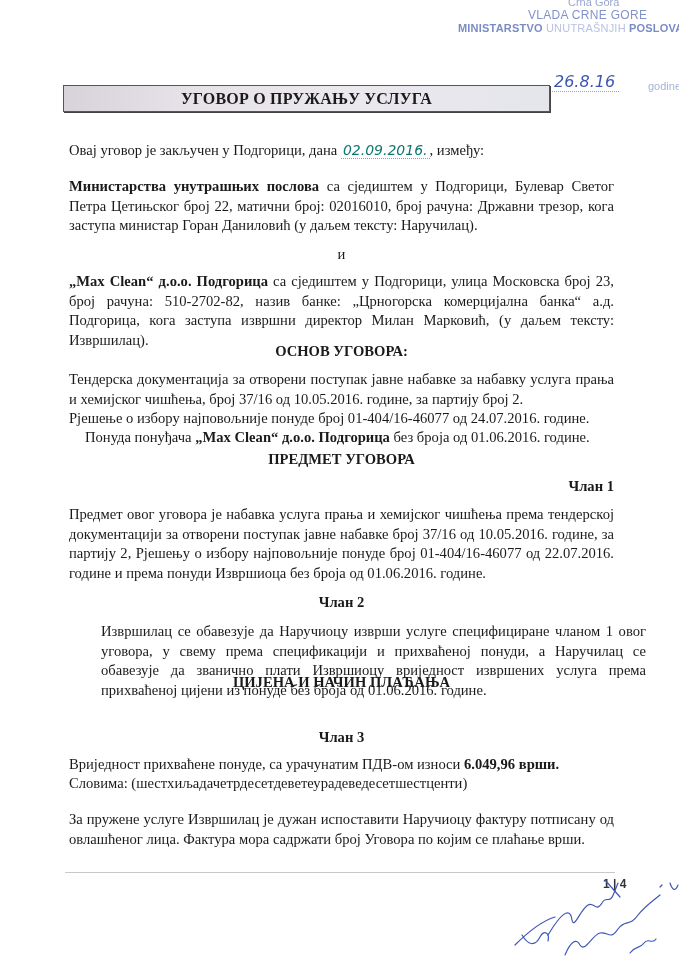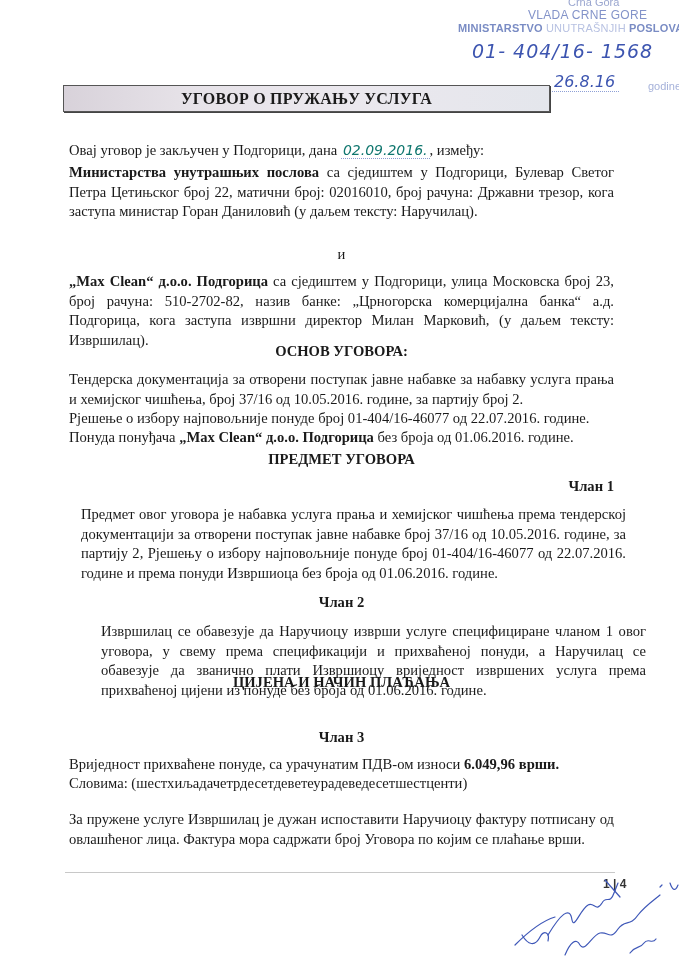--- a/index.html
+++ b/index.html
@@ -46,54 +46,53 @@
     .page-num { position: absolute; left: 603px; top: 877px; font-family: "Liberation Sans", sans-serif; font-size: 12px; font-weight: bold; color: #333; }
     .sig { position: absolute; left: 510px; top: 875px; width: 170px; height: 85px; }
   </style>
 </head>
 <body>
 
 <div class="stamp">
   <div class="l1">Crna Gora</div>
   <div class="l2">VLADA CRNE GORE</div>
   <div class="l3"><span>MINISTARSTVO</span><span class="faint"> UNUTRAŠNJIH </span><span>POSLOVA</span></div>
-  <div class="hw1">01- 404/16- 1568</div>
   <div class="l4">Podgorica</div>
   <div class="hw2">26.8.16</div>
   <div class="l5">godine</div>
 </div>
 
 <div class="title-box">
   <span>УГОВОР О ПРУЖАЊУ УСЛУГА</span>
 </div>
 
 <div class="p left" style="top:141px;">
   <span>Овај уговор је закључен у Подгорици, дана </span><span class="hw-date">02.09.2016.</span><span>, између:</span>
 </div>
 
-<div class="p" style="top:163px;font-family:Liberation Serif, serif;">
+<div class="p" style="top:177px;font-family:Liberation Serif, serif;">
   <span class="b">Министарства унутрашњих послова</span><span> са сједиштем у Подгорици, Булевар Светог Петра Цетињског број 22, матични број: 02016010, број рачуна: Државни трезор, кога заступа министар Горан  Даниловић (у даљем тексту: Наручилац).</span>
 </div>
 
 <div class="c" style="top:245px;">и</div>
 
 <div class="p" style="top:272px;">
   <span class="b">„Max Clean“ д.о.о. Подгорица</span><span> са сједиштем у Подгорици, улица Московска број 23, број рачуна: 510-2702-82, назив банке: „Црногорска комерцијална банка“ а.д. Подгорица, кога заступа извршни директор Милан Марковић, (у даљем тексту: Извршилац).</span>
 </div>
 
 <div class="c b" style="top:342px;">ОСНОВ УГОВОРА:</div>
 <div class="p" style="top:370px;">Тендерска документација за отворени поступак јавне набавке за набавку услуга прања и хемијског чишћења, број 37/16 од 10.05.2016. године, за партију број 2.</div>
-<div class="p left" style="top:409px;">Рјешење о избору најповољније понуде број 01-404/16-46077 од 22.07.2016. године.</div>
-<div class="p left" style="top:428px;">
+<div class="p left" style="top:409px;">Рјешење о избору најповољније понуде број 01-404/16-46077 од 24.07.2016. године.</div>
+<div class="p left" style="top:428px;margin-left:16px;">
   <span>Понуда понуђача </span><span class="b">„Max Clean“ д.о.о. Подгорица</span><span> без броја од 01.06.2016. године.</span>
 </div>
 
 <div class="c b" style="top:450px;font-family:Liberation Serif, serif;">ПРЕДМЕТ УГОВОРА</div>
 <div class="c b" style="top:477px;text-align:right;">Члан 1</div>
-<div class="p" style="top:505px;margin-left:12px;">Предмет овог уговора је набавка услуга прања и хемијског чишћења према тендерској документацији за отворени поступак јавне набавке број 37/16 од 10.05.2016. године, за партију 2, Рјешењу о избору најповољније понуде број 01-404/16-46077 од 22.07.2016. године и према понуди Извршиоца без броја од 01.06.2016. године.</div>
+<div class="p" style="top:505px;">Предмет овог уговора је набавка услуга прања и хемијског чишћења према тендерској документацији за отворени поступак јавне набавке број 37/16 од 10.05.2016. године, за партију 2, Рјешењу о избору најповољније понуде број 01-404/16-46077 од 22.07.2016. године и према понуди Извршиоца без броја од 01.06.2016. године.</div>
 
 <div class="c b" style="top:593px;">Члан 2</div>
 <div class="p" style="top:622px;margin-left:32px;">Извршилац се обавезује да Наручиоцу изврши услуге специфициране чланом 1 овог уговора, у свему према спецификацији и прихваћеној понуди, а Наручилац се обавезује да званично плати Извршиоцу вриједност извршених услуга према прихваћеној цијени из понуде без броја од 01.06.2016. године.</div>
 
 <div class="c b" style="top:673px;">ЦИЈЕНА И НАЧИН ПЛАЋАЊА</div>
 <div class="c b" style="top:728px;">Члан 3</div>
 <div class="p left" style="top:755px;">
   <span>Вриједност прихваћене понуде, са урачунатим ПДВ-ом износи </span><span class="b">6.049,96 врши.</span>
 </div>
 <div class="p left" style="top:774px;">Словима: (шестхиљадачетрдесетдеветеурадеведесетшестценти)</div>

